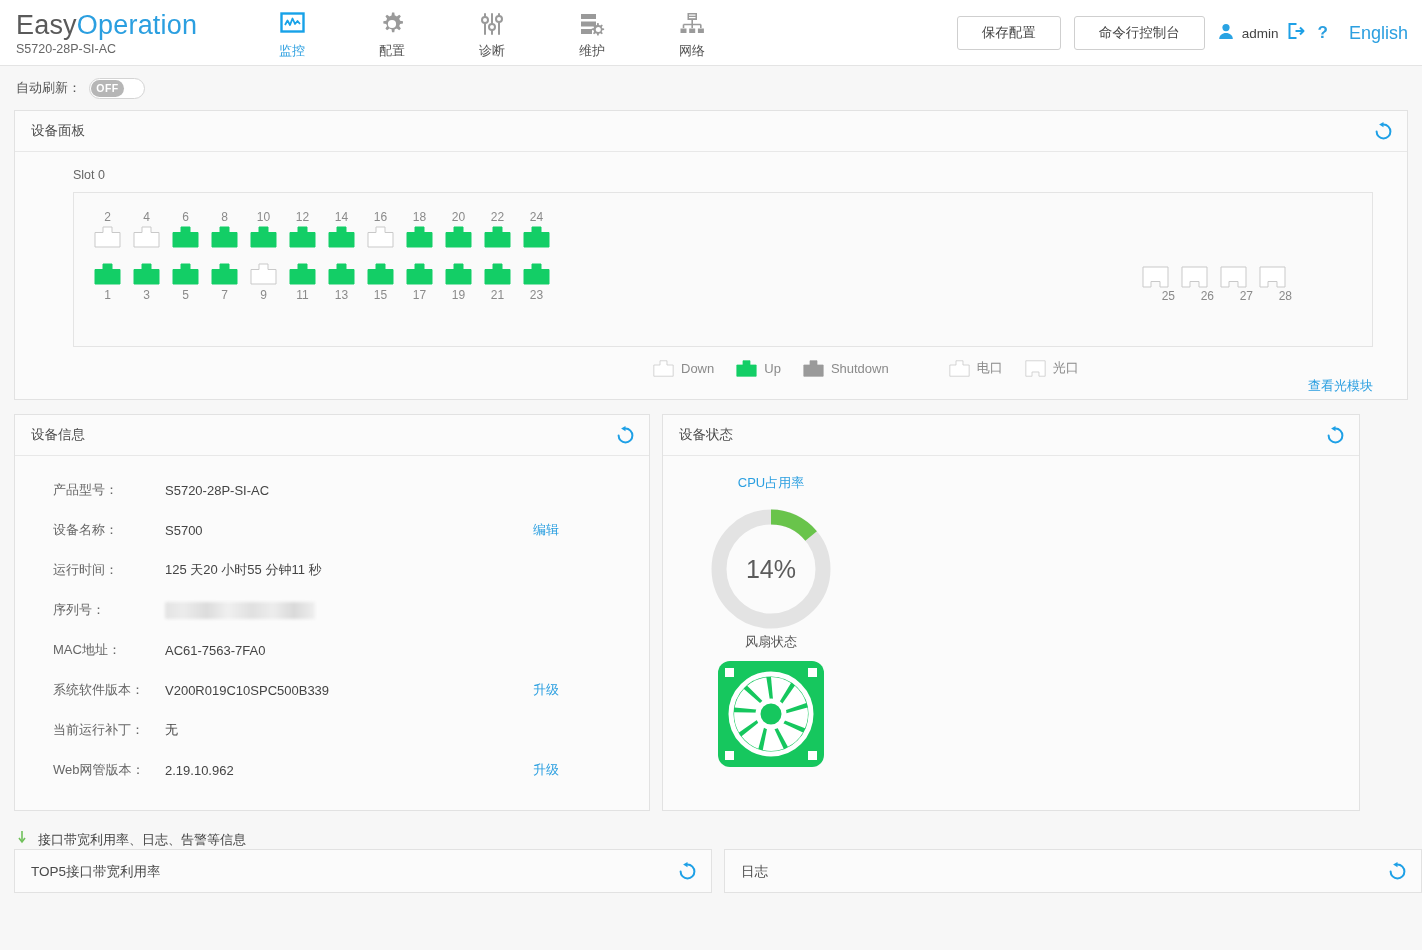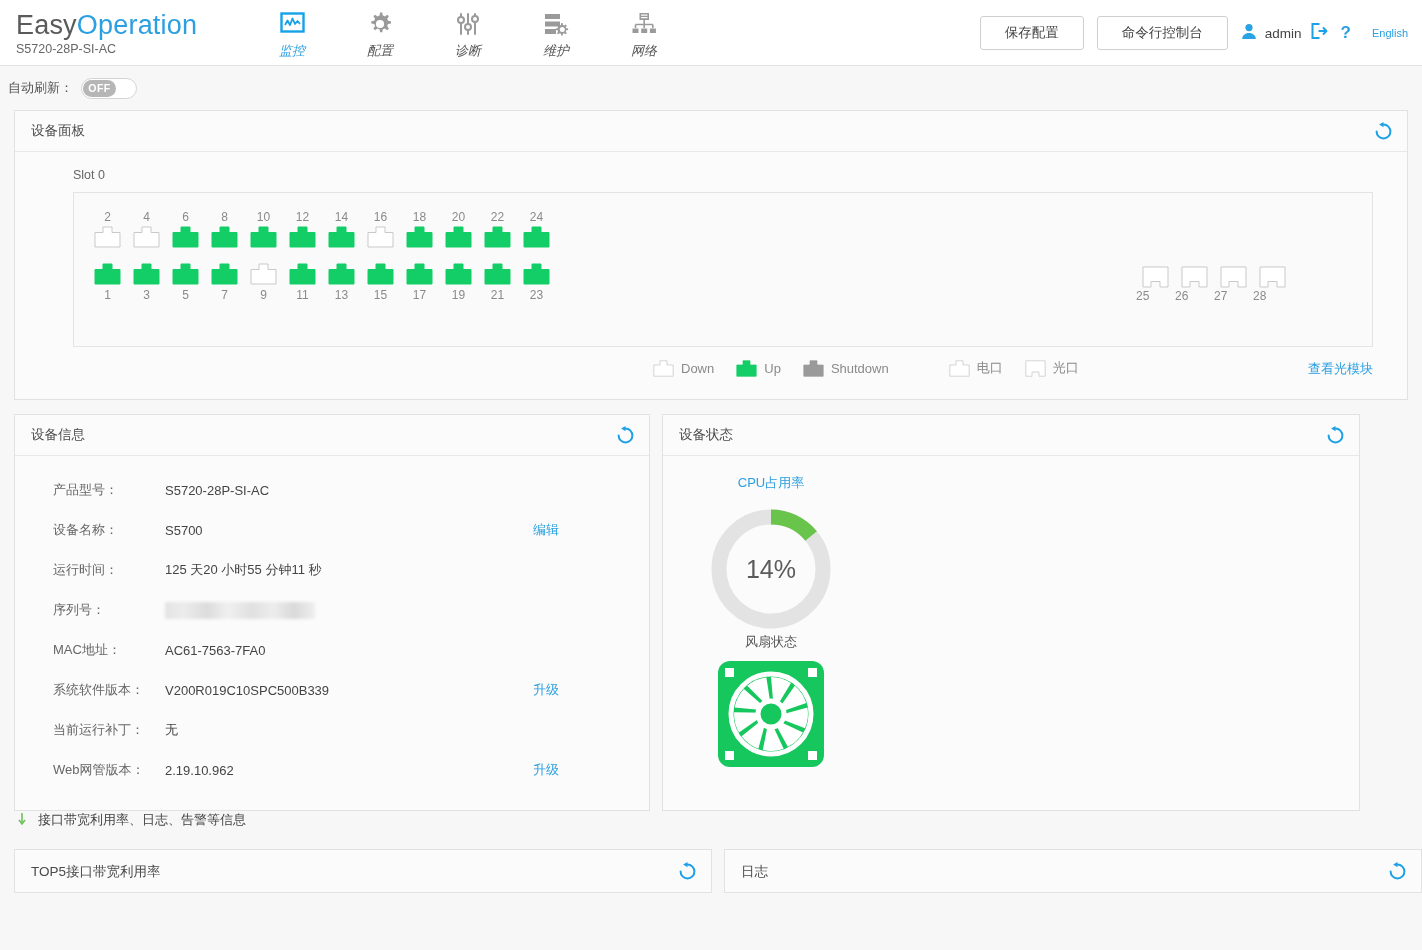--- a/index.html
+++ b/index.html
@@ -19,21 +19,21 @@
     border-bottom: 1px solid #e4e4e4;
     display: flex;
     align-items: center;
   }
   .brand { padding-left: 16px; width: 240px; }
   .brand-title { font-size: 27px; letter-spacing: .2px; line-height: 30px; }
   .brand-easy { color: #5a5a5a; font-weight: 400; }
   .brand-op   { color: #2b9fe0; font-weight: 400; }
   .brand-sub  { font-size: 12.5px; color: #666; margin-top: 2px; }
 
-  .nav { display: flex; align-items: flex-start; gap: 0px; margin-left: 8px; font-style: italic; }
+  .nav { display: flex; align-items: flex-start; gap: 12px; margin-left: 8px; }
   .nav-item {
     width: 88px;
     text-align: center;
     cursor: pointer;
     padding-top: 4px;
   }
   .nav-ico { height: 30px; display: flex; align-items: center; justify-content: center; }
   .nav-label { font-size: 13px; color: #555; margin-top: 3px; }
   .nav-item.active .nav-label { color: #2b9fe0; }
 
@@ -47,25 +47,25 @@
     border-radius: 3px;
     font-size: 13.5px;
     color: #444;
     padding: 7px 24px;
     cursor: pointer;
     font-family: "Liberation Sans", sans-serif;
   }
   .user-box { display: flex; align-items: center; gap: 8px; }
   .user-name { font-size: 13.5px; color: #444; }
   .qmark { color: #2b9fe0; font-size: 17px; font-weight: bold; cursor: pointer; }
-  .lang { color: #2b9fe0; font-size: 11px; cursor: pointer; margin-left: 8px; }
+  .lang { color: #2b9fe0; font-size: 18px; cursor: pointer; margin-left: 8px; }
 
   
   .autorefresh-bar {
-    height: 44px; display: flex; align-items: center; padding-left: 8px; gap: 8px;
+    height: 44px; display: flex; align-items: center; padding-left: 16px; gap: 8px;
   }
   .ar-label { font-size: 13px; color: #555; }
   .toggle {
     width: 56px; height: 21px; border-radius: 11px;
     background: #fff; border: 1px solid #d4d4d4;
     position: relative; cursor: pointer;
   }
   .toggle .knob {
     position: absolute; left: 1px; top: 1px;
     width: 33px; height: 17px; border-radius: 9px;
@@ -104,35 +104,35 @@
     position: relative;
   }
   .port-grid { position: absolute; left: 14px; top: 14px; }
   .port-row { display: flex; gap: 0px; }
   .port-cell { width: 39px; text-align: center; }
   .port-num { font-size: 12px; color: #8a8a8a; height: 17px; line-height: 17px; }
   .rj45 { margin: 0 auto; display: block; }
   .row-gap { height: 15px; }
 
   .sfp-group { position: absolute; right: 80px; top: 73px; display: flex; }
-  .sfp-cell { width: 39px; text-align: left; }
+  .sfp-cell { width: 39px; text-align: right; }
 
   .legend {
     display: flex; align-items: center;
     height: 42px;
     padding-right: 18px;
     margin-left: 42px;
     position: relative;
   }
   .legend-items { display: flex; align-items: center; margin-left: 580px; gap: 22px; }
   .legend-item { display: flex; align-items: center; gap: 7px; }
   .legend-text { font-size: 13px; color: #8a8a8a; }
   .legend-gap { width: 60px; }
   .legend-link {
-    position: absolute; right: 18px; top: 13px;
+    position: absolute; right: 18px; top: 30px;
     color: #2b9fe0; font-size: 13px; cursor: pointer; margin-left: 31px;
   }
 
   
   .cols { display: flex; gap: 0; margin-top: 14px; }
   .col-left  { width: 636px; margin-left: 14px; }
   .col-right { width: 698px; margin-left: 12px; }
   .col-panel {
     background: #fbfbfb;
     border: 1px solid #e2e2e2;
@@ -170,21 +170,21 @@
     position: absolute; inset: 0;
     display: flex; align-items: center; justify-content: center;
     font-size: 25px; color: #5b5b5b;
   }
 
   .fan-block { text-align: center; width: 216px; margin-top: 1px; }
   .fan-title { font-size: 13px; color: #555; margin-bottom: 10px; }
 
   
   .collapse-bar {
-    display: flex; align-items: flex-start; gap: 6px;
+    display: flex; align-items: flex-end; gap: 6px;
     padding-left: 18px; height: 38px;
   }
   .collapse-text { font-size: 13px; color: #444; }
 
   .bottom-cols { display: flex; }
   .bottom-panel {
     background: #fbfbfb;
     border: 1px solid #e2e2e2;
     height: 44px;
     width: 698px;

